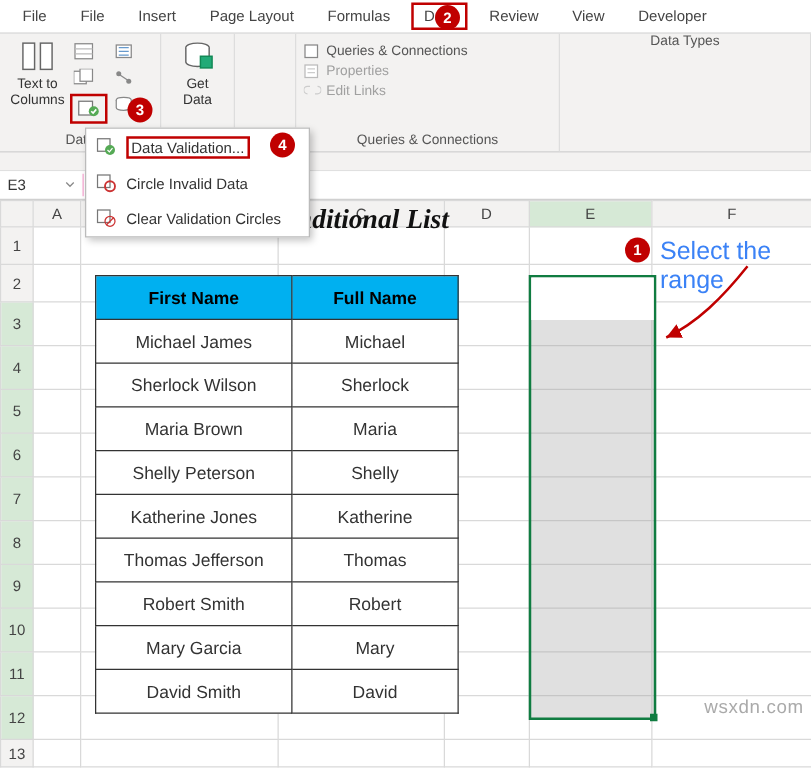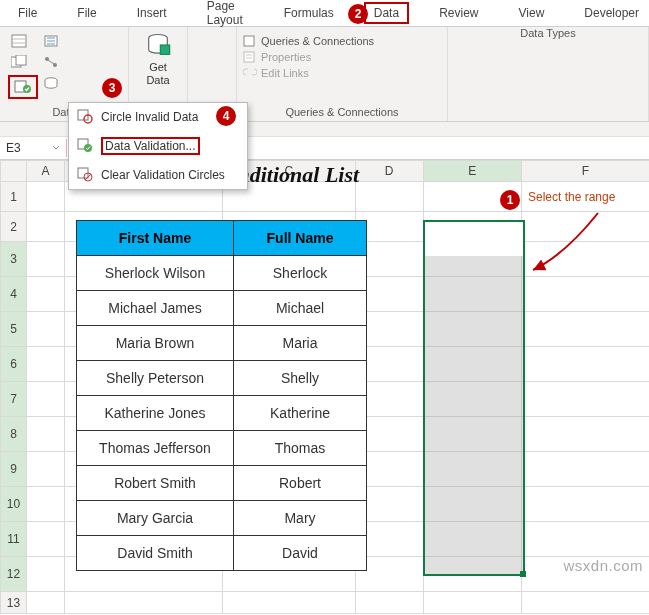--- a/index.html
+++ b/index.html
@@ -14,21 +14,21 @@
     position: relative;
   }
   
   .tabs {
     display: flex;
     align-items: center;
     height: 26px;
     border-bottom: 1px solid #d0d0d0;
     background: #fff;
     padding-left: 8px;
-    gap: 20px;
+    gap: 7px;
   }
   .tab {
     padding: 4px 10px;
     color: #444;
     position: relative;
   }
   .tab.active {
     border: 2px solid #c00000;
     padding: 2px 8px;
   }
@@ -183,21 +183,21 @@
   }
   
   .badge {
     position:absolute;
     width:20px; height:20px; border-radius:50%;
     background:#c00000; color:#fff; font-weight:bold;
     display:flex; align-items:center; justify-content:center;
     font-size:12px; z-index:30;
   }
   .anno-text {
-    position:absolute; color:#c2410c; font-size:12px;
+    position:absolute; color:#3b82f6; font-size:20px;
   }
   .arrow {
     position:absolute; z-index:25;
   }
   .watermark{
     position:absolute; right:6px; bottom:40px;
     font-size:15px; color:#aaa; letter-spacing:0.5px;
     transform-origin: right bottom;
   }
 </style>
@@ -213,20 +213,29 @@
   <div class="tab active">Data</div>
   <div class="tab">Review</div>
   <div class="tab">View</div>
   <div class="tab">Developer</div>
 </div>
 
 <div class="ribbon">
 
   <div class="ribbon-group" style="width:128px">
     <div class="group-body">
+      <div class="big-btn">
+        <svg viewBox="0 0 24 24">
+            <rect x="2" y="3" width="8" height="18" fill="#fff" stroke="#666"></rect>
+            <rect x="14" y="3" width="8" height="18" fill="#fff" stroke="#666"></rect>
+            <path d="M6 7h0M6 11h0M6 15h0" stroke="#3a7"></path>
+          </svg>
+        <span style="white-space:pre-line">Text to
+Columns</span>
+      </div>
       <div class="stack-sm">
         <div class="small-btn">
           <svg width="16" height="14">
               <rect x="1" y="1" width="14" height="12" fill="#fff" stroke="#888"></rect>
               <path d="M1 5h14M1 9h14" stroke="#bbb"></path>
             </svg>
         </div>
         <div class="small-btn">
           <svg width="16" height="14">
               <rect x="0" y="2" width="10" height="10" fill="#fff" stroke="#888"></rect>
@@ -309,34 +318,34 @@
     </div>
     <div class="group-label">Queries &amp; Connections</div>
   </div>
 
   <div class="ribbon-group" style="flex:1">
     <div class="group-label">Data Types</div>
   </div>
 </div>
 
 <div class="dropdown">
-  <div class="item">
-    <svg>
-        <rect x="1" y="1" width="10" height="10" fill="#fff" stroke="#777"></rect>
-        <circle cx="11" cy="10" r="4" fill="none" stroke="#c33" stroke-width="1.5"></circle>
-      </svg>
-    <span>Circle Invalid Data</span>
-  </div>
   <div class="item hl">
     <svg>
         <rect x="1" y="1" width="10" height="10" fill="#fff" stroke="#777"></rect>
         <circle cx="11" cy="10" r="4" fill="#5a5"></circle>
         <path d="M9 10l1.5 1.5L13 8.5" stroke="#fff" fill="none"></path>
       </svg>
     <span class="lbl">Data Validation...</span>
+  </div>
+  <div class="item">
+    <svg>
+        <rect x="1" y="1" width="10" height="10" fill="#fff" stroke="#777"></rect>
+        <circle cx="11" cy="10" r="4" fill="none" stroke="#c33" stroke-width="1.5"></circle>
+      </svg>
+    <span>Circle Invalid Data</span>
   </div>
   <div class="item">
     <svg>
         <rect x="1" y="1" width="10" height="10" fill="#fff" stroke="#777"></rect>
         <circle cx="11" cy="10" r="4" fill="none" stroke="#c33"></circle>
         <path d="M8 13l6-6" stroke="#c33"></path>
       </svg>
     <span>Clear Validation Circles</span>
   </div>
 </div>
@@ -502,26 +511,26 @@
 
   <table class="datatable">
     <thead>
           <tr>
       <th>First Name</th>
       <th class="fn">Full Name</th>
     </tr>
         </thead>
     <tbody id="dtbody">
           <tr>
+            <td class="c1">Michael James</td>
+            <td class="c2">Michael</td>
+          </tr>
+          <tr>
             <td class="c1">Sherlock Wilson</td>
             <td class="c2">Sherlock</td>
-          </tr>
-          <tr>
-            <td class="c1">Michael James</td>
-            <td class="c2">Michael</td>
           </tr>
           <tr>
             <td class="c1">Maria Brown</td>
             <td class="c2">Maria</td>
           </tr>
           <tr>
             <td class="c1">Shelly Peterson</td>
             <td class="c2">Shelly</td>
           </tr>
           <tr>

